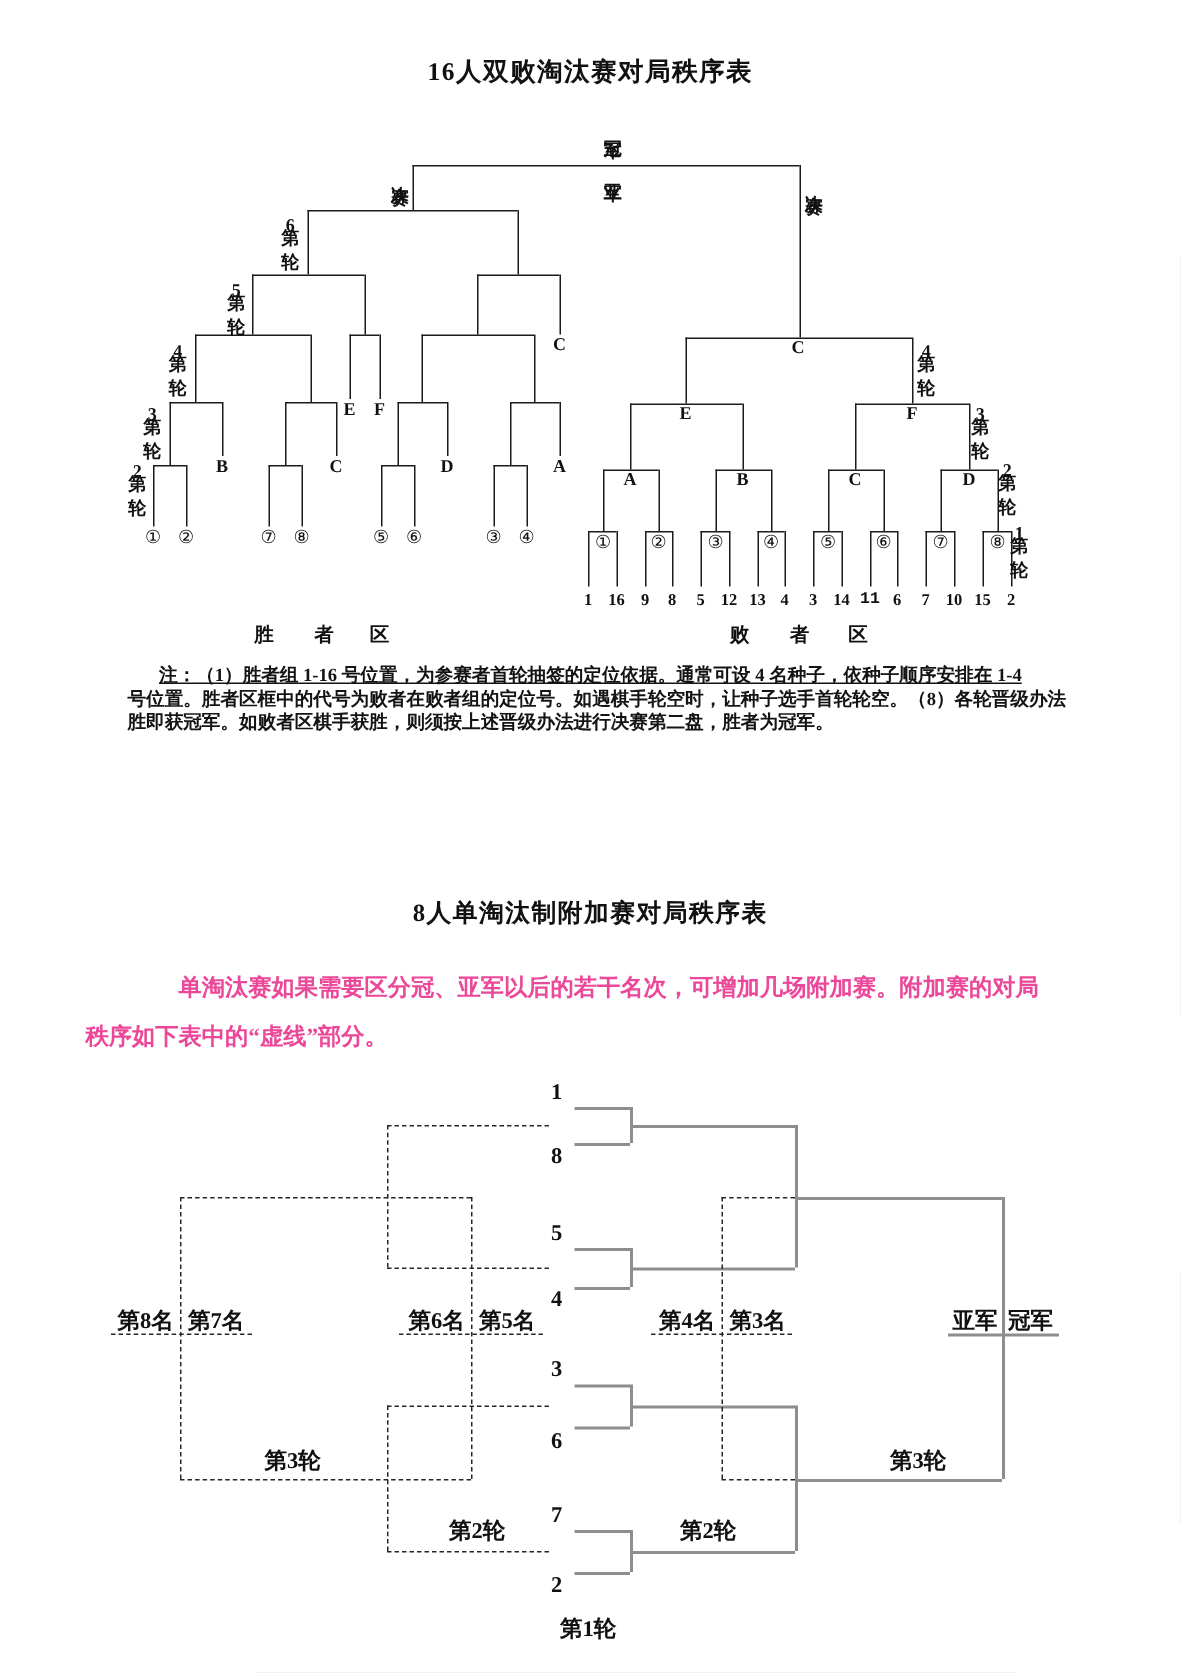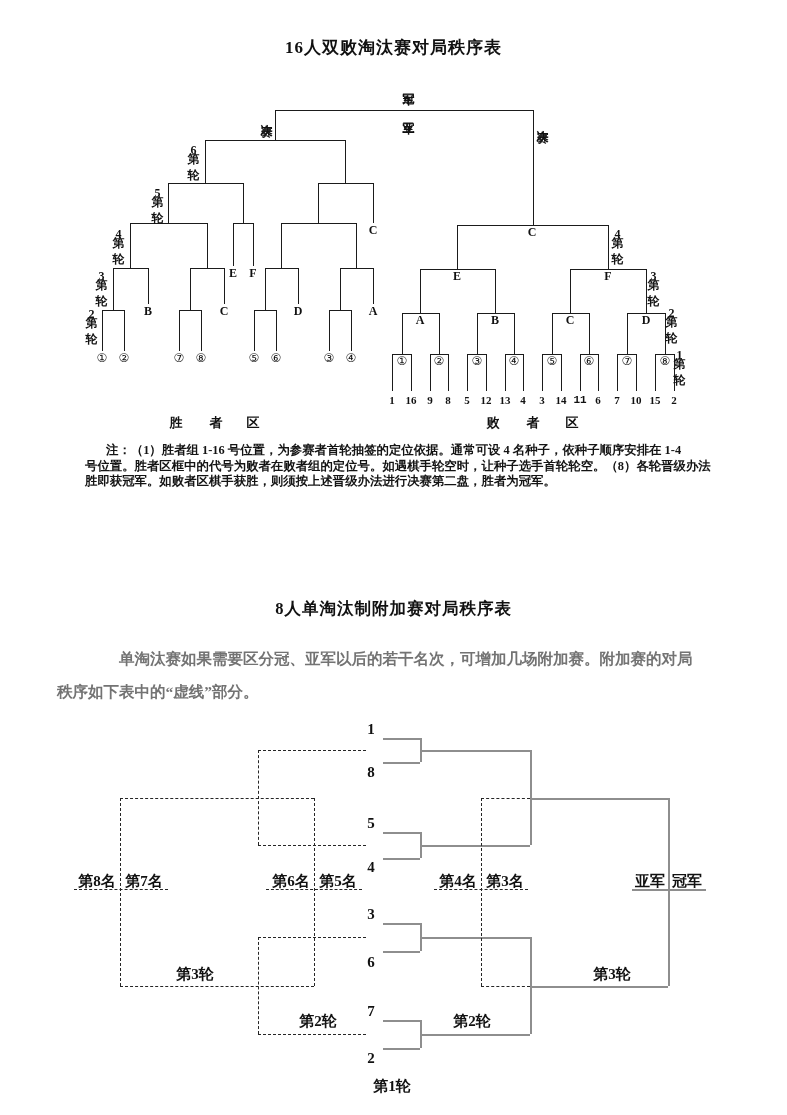--- a/index.html
+++ b/index.html
@@ -16,23 +16,23 @@
   .k-letter{font:bold 12px "Liberation Serif",serif;}
   .k-circ{font:12px "DejaVu Sans",sans-serif;}
   .k-num{font:bold 11px "Liberation Serif",serif;}
   .k-vert,.k-vert2{font:bold 12px "Liberation Serif",serif;letter-spacing:1px;}
   .k-area{font:bold 13px "Liberation Serif",serif;}
   .k-seed{font:bold 15px "Liberation Serif",serif;}
   .k-place{font:bold 15px "Liberation Serif",serif;}
   .note{position:absolute;left:85px;top:443px;width:625px;
         font:bold 12.4px "Liberation Serif",serif;line-height:15.6px;color:#141414;}
   .note-line{white-space:nowrap;}
-  .note-line:first-child{text-indent:21px;}
+  .note-line:first-child{text-indent:21px;text-decoration:underline;}
   .para{position:absolute;left:57px;top:642px;width:665px;
-        font:bold 15.5px "Liberation Serif",serif;line-height:33px;color:#737373;}
+        font:bold 15.5px "Liberation Serif",serif;line-height:33px;color:#ec4899;}
   .para-line{white-space:nowrap;}
   .para-line:first-child{text-indent:62px;}
 </style>
 </head>
 <body>
 
 <div class="page">
   <h1 class="t1">16人双败淘汰赛对局秩序表</h1>
 
   <div id="fig16" class="fig">

